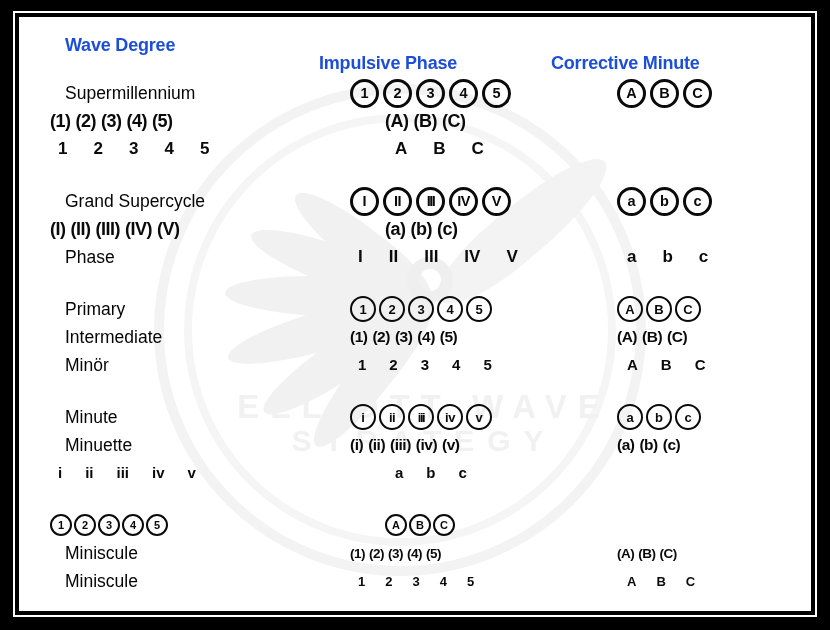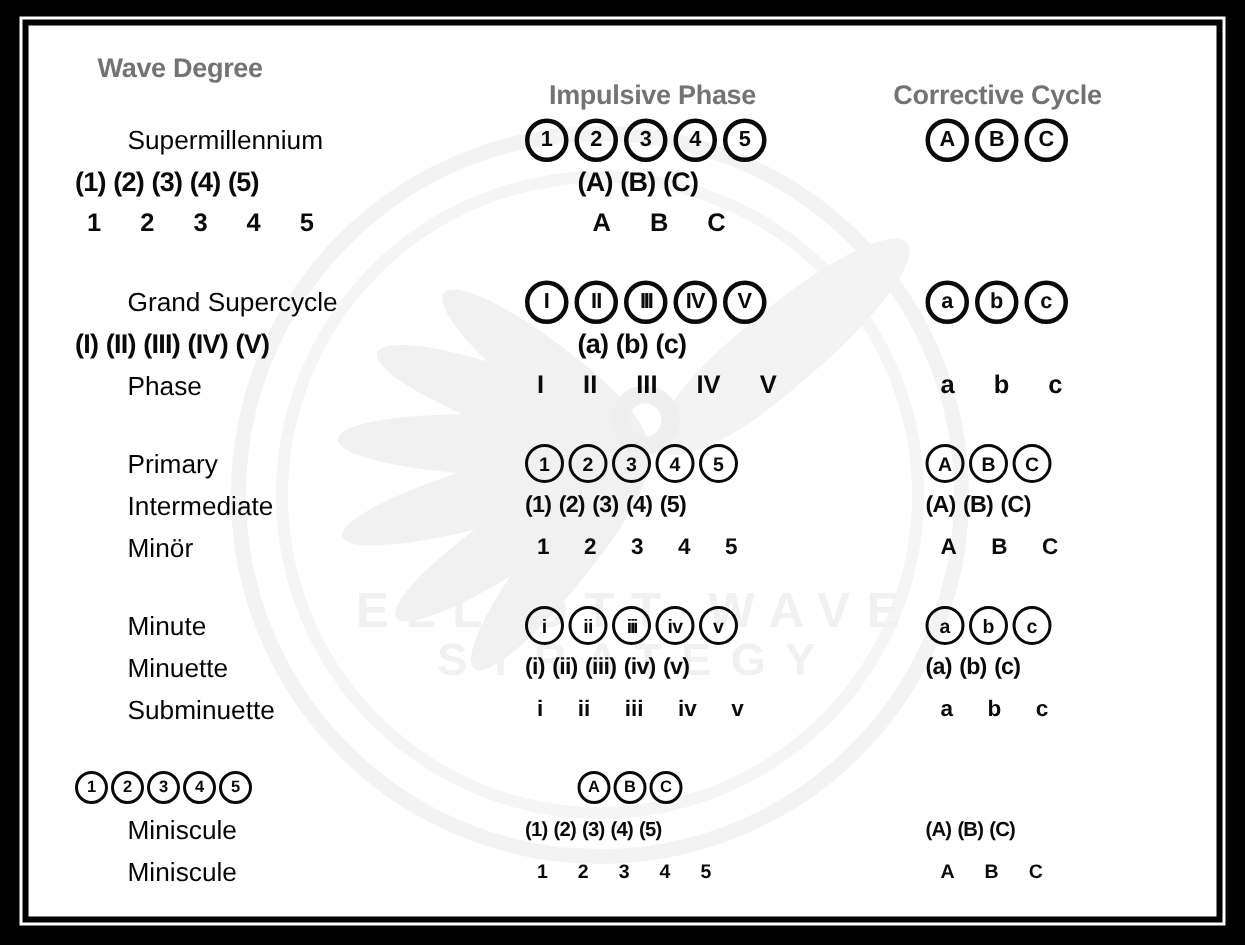--- a/index.html
+++ b/index.html
@@ -19,29 +19,29 @@
   .wm-tail{position:absolute;right:-10px;top:-26px;width:215px;height:52px;background:#f3f3f3;
            border-radius:50% 40% 40% 50%/50%;transform-origin:100% 50%;transform:rotate(140deg);}
   .wm-swirl{position:absolute;left:388px;top:240px;width:46px;height:46px;border:12px solid #efefef;border-radius:50%;box-sizing:border-box;}
   .wm-text{position:absolute;left:0;width:810px;text-align:center;font-weight:700;color:#f1f1f1;white-space:nowrap;}
   .wm-line1{top:371px;font-size:33px;letter-spacing:11px;}
   .wm-line2{top:407px;font-size:30px;letter-spacing:13px;}
 
   
   .content{position:relative;z-index:1;}
   .hdr-row{display:grid;grid-template-columns:300px 232px 228px;height:54px;align-items:center;
-           font-weight:700;font-size:18px;color:#737373;letter-spacing:-0.2px;}
+           font-weight:700;font-size:18px;color:#1d4ed8;letter-spacing:-0.2px;}
   .hdr-label{padding-left:46px;}
-  .hdr-center{text-align:center;margin-top:36px;}
+  .hdr-center{text-align:left;margin-top:36px;}
 
   .group{margin-bottom:24px;}
   .group:first-child{margin-top:8px;}
   .trow{display:grid;grid-template-columns:300px 232px 228px;height:28px;align-items:center;}
   .cell{white-space:nowrap;}
-  .cell.lab{padding-left:66px;font-size:17.5px;color:#050505;}
+  .cell.lab{padding-left:46px;font-size:17.5px;color:#050505;}
   .nota{display:inline-flex;align-items:center;font-weight:700;color:#0a0a0a;}
   .imp .nota{margin-left:31px;}
   .cor .nota{margin-left:66px;}
   .imp .nota.plain{margin-left:39px;}
   .cor .nota.plain{margin-left:76px;}
 
   .circ{display:inline-flex;align-items:center;justify-content:center;border-radius:50%;
         box-sizing:border-box;flex:none;line-height:1;}
   .paren .tok{letter-spacing:-0.5px;}
 
@@ -76,21 +76,21 @@
     </div>
     <div class="wm-swirl"></div>
     <div class="wm-text wm-line1">ELLIOTT WAVE</div>
     <div class="wm-text wm-line2">STRATEGY</div>
   </div>
 
   <div class="content">
     <div class="hdr-row">
       <div class="hdr-label">Wave Degree</div>
       <div class="hdr-center">Impulsive Phase</div>
-      <div class="hdr-center">Corrective Cycle</div>
+      <div class="hdr-center">Corrective Minute</div>
     </div>
     <div id="groups">
         <div class="group tier-lg">
           <div class="trow">
             <div class="cell lab">Supermillennium</div>
             <div class="cell imp"><span class="nota circled">
                 <span class="circ">1</span>
                 <span class="circ">2</span>
                 <span class="circ">3</span>
                 <span class="circ">4</span>
@@ -249,21 +249,20 @@
                 <span class="tok sq">(iv)</span>
                 <span class="tok">(v)</span>
               </span></div>
             <div class="cell cor"><span class="nota paren">
                 <span class="tok">(a)</span>
                 <span class="tok">(b)</span>
                 <span class="tok">(c)</span>
               </span></div>
           </div>
           <div class="trow">
-            <div class="cell lab">Subminuette</div>
             <div class="cell imp"><span class="nota plain">
                 <span class="tok">i</span>
                 <span class="tok">ii</span>
                 <span class="tok">iii</span>
                 <span class="tok">iv</span>
                 <span class="tok">v</span>
               </span></div>
             <div class="cell cor"><span class="nota plain">
                 <span class="tok">a</span>
                 <span class="tok">b</span>

